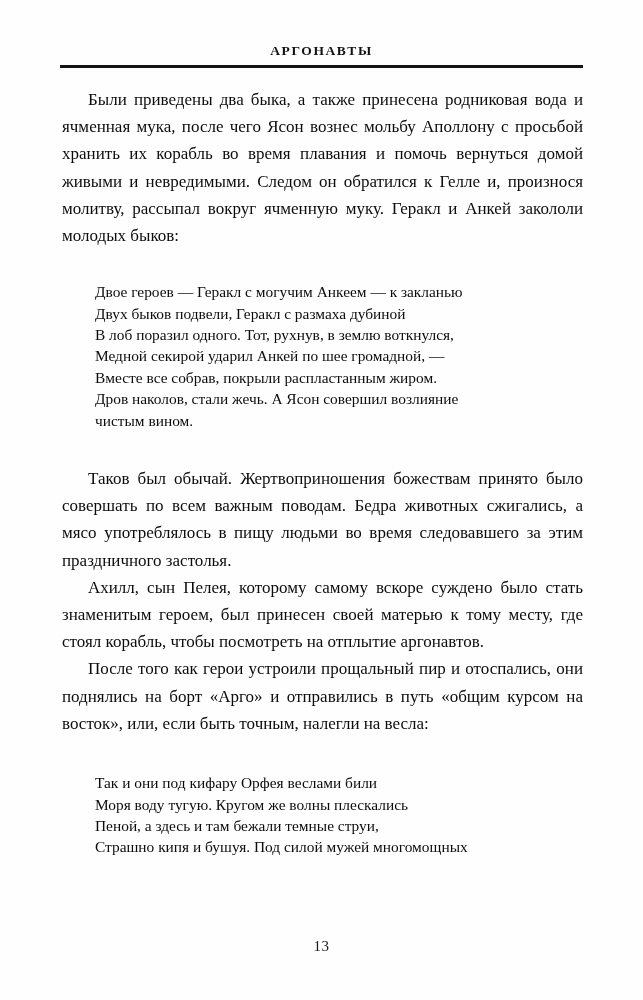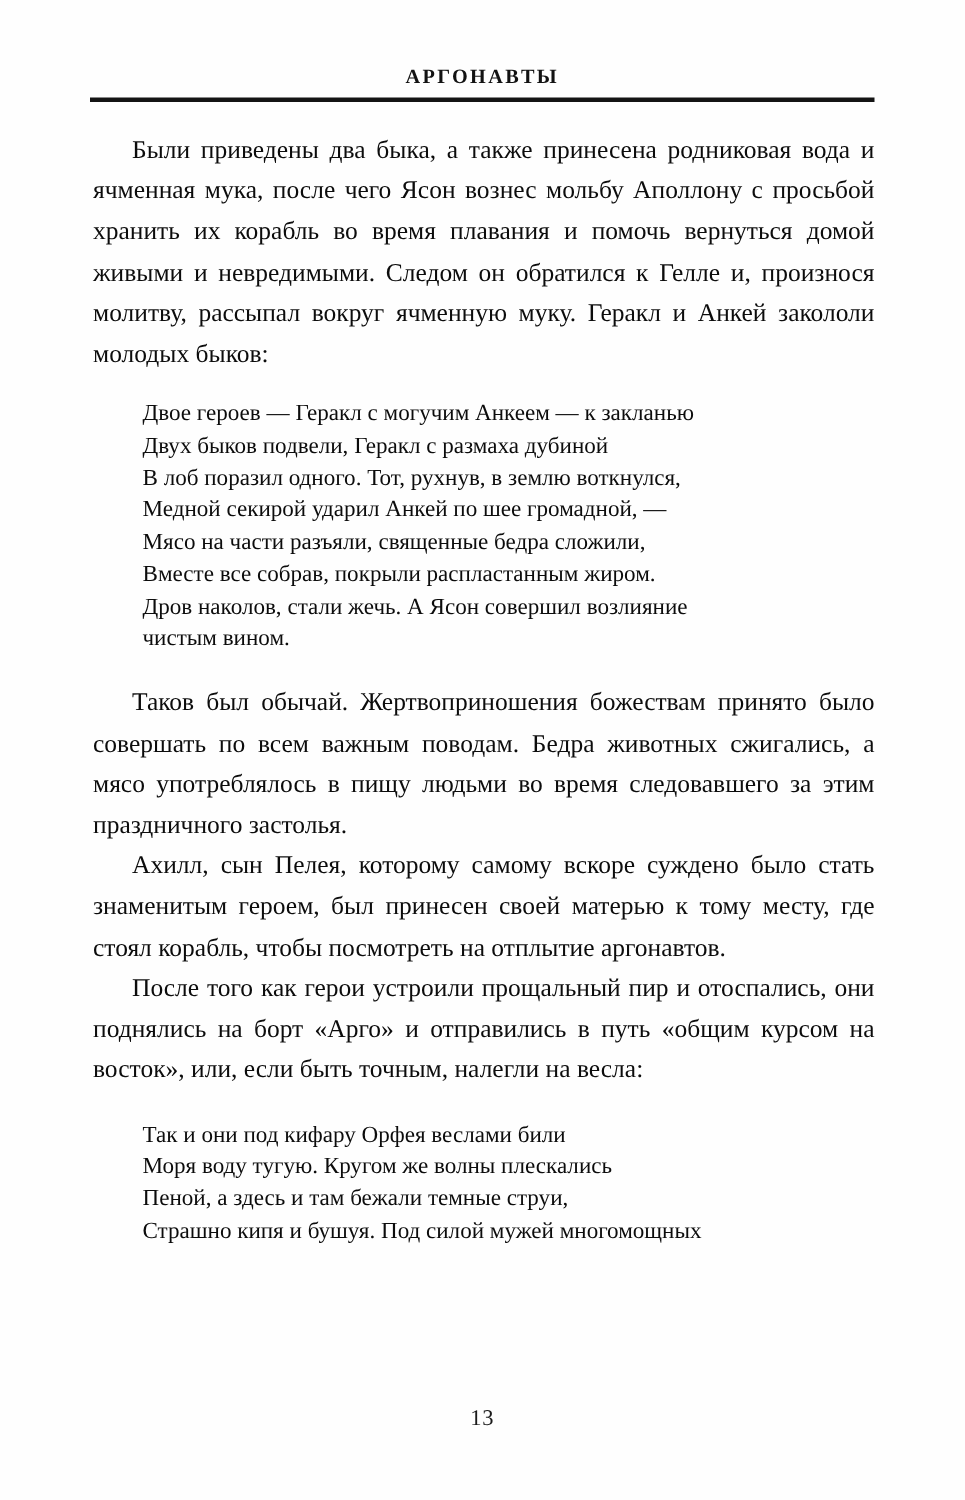--- a/index.html
+++ b/index.html
@@ -64,21 +64,21 @@
     font-size: 17px;
     line-height: 27.2px;
     text-indent: 26px;
     hyphens: manual;
     color: #0c0c0c;
   }
   p.body.tight { text-indent: 26px; }
 
   
   .verse {
-    margin: 0;
+    margin: 16px;
     padding: 0;
     list-style: none;
   }
   .verse .line {
     font-size: 15.4px;
     line-height: 21.4px;
     white-space: nowrap;
     color: #0c0c0c;
   }
   .verse.indented { margin-left: 33px; }
@@ -117,21 +117,20 @@
 
     <p class="body">Были приведены два быка, а также принесена родниковая вода и ячменная мука, после чего Ясон вознес мольбу Аполлону с просьбой хранить их корабль во время плавания и помочь вернуться домой живыми и невредимыми. Следом он обратился к Гелле и, произнося молитву, рассыпал вокруг ячменную муку. Геракл и Анкей закололи молодых быков:</p>
 
     <div class="gap-before-verse"></div>
 
     <div class="verse indented">
       <div class="line">Двое героев — Геракл с могучим Анкеем — к закланью</div>
       <div class="line">Двух быков подвели, Геракл с размаха дубиной</div>
       <div class="line">В лоб поразил одного. Тот, рухнув, в землю воткнулся,</div>
       <div class="line">Медной секирой ударил Анкей по шее громадной, —</div>
-      <div class="line">Мясо на части разъяли, священные бедра сложили,</div>
       <div class="line">Вместе все собрав, покрыли распластанным жиром.</div>
       <div class="line">Дров наколов, стали жечь. А Ясон совершил возлияние</div>
       <div class="line right">чистым вином.</div>
     </div>
 
     <div class="gap-after-verse"></div>
 
     <p class="body">Таков был обычай. Жертвоприношения божествам принято было совершать по всем важным поводам. Бедра животных сжигались, а мясо употреблялось в пищу людьми во время следовавшего за этим праздничного застолья.</p>
 
     <p class="body tight">Ахилл, сын Пелея, которому самому вскоре суждено было стать знаменитым героем, был принесен своей матерью к тому месту, где стоял корабль, чтобы посмотреть на отплытие аргонавтов.</p>

